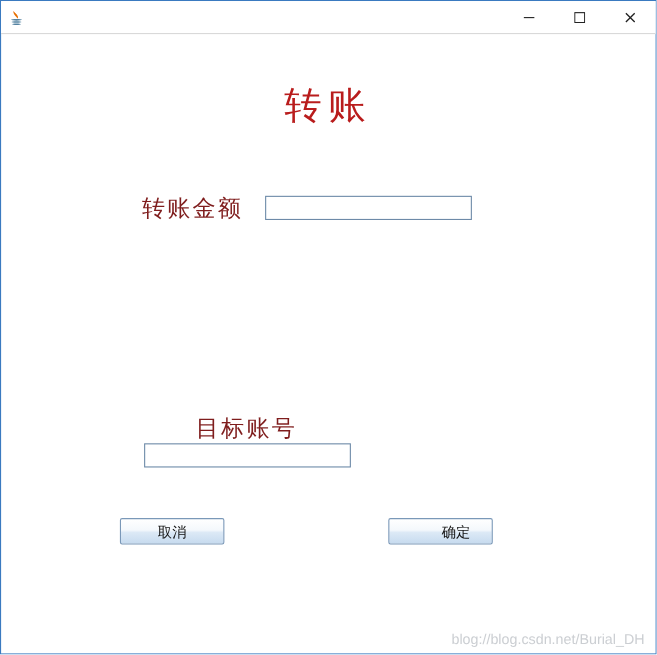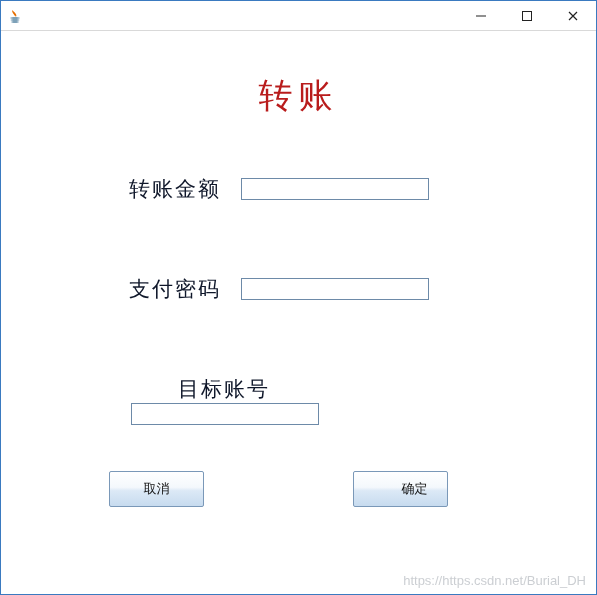--- a/index.html
+++ b/index.html
@@ -76,21 +76,21 @@
   .form-row{
     position:absolute;
     display:flex;
     align-items:center;
   }
   .form-label{
     width:110px;
     text-align:right;
     font-family:"SimSun","宋体",serif;
     font-size:21px;
-    color:#0f172a;
+    color:#7f1d1d;
     letter-spacing:2px;
   }
   .form-input{
     margin-left:20px;
     width:188px;
     height:22px;
     box-sizing:border-box;
     border:1px solid #6d8aa8;
     background:#fff;
     font-size:14px;
@@ -103,21 +103,21 @@
 
   .btn-row{
     position:absolute;
     top:440px;
     left:0;
     width:100%;
   }
   .swing-btn{
     position:absolute;
     width:95px;
-    height:36px;
+    height:24px;
     box-sizing:border-box;
     border:1px solid #7a98b8;
     border-radius:2px;
     background:linear-gradient(to bottom,#ffffff 0%,#f4f8fc 45%,#dce9f6 55%,#c7dbef 100%);
     font-family:"SimSun","宋体",serif;
     font-size:13px;
     color:#111;
     text-align:center;
     line-height:24px;
     cursor:default;
@@ -175,30 +175,26 @@
 
   <div class="client">
 
     <div class="form-title">转账</div>
 
     <div class="form-row row-amount">
       <div class="form-label">转账金额</div>
       <input type="text" class="form-input" value="" style="">
     </div>
 
-    <div class="form-row row-pwd">
-      <div class="form-label">支付密码</div>
-      <input type="password" class="form-input" value="" style="">
-    </div>
 
     <div class="form-row row-target">
       <div class="form-label">目标账号</div>
       <input type="text" class="form-input" value="" style="">
     </div>
 
     <div class="btn-row">
       <button class="swing-btn btn-cancel">取消</button>
       <button class="swing-btn btn-ok">确定</button>
     </div>
 
-    <div class="watermark">https://https.csdn.net/Burial_DH</div>
+    <div class="watermark">blog://blog.csdn.net/Burial_DH</div>
   </div>
 </div>
 
 </body></html>

